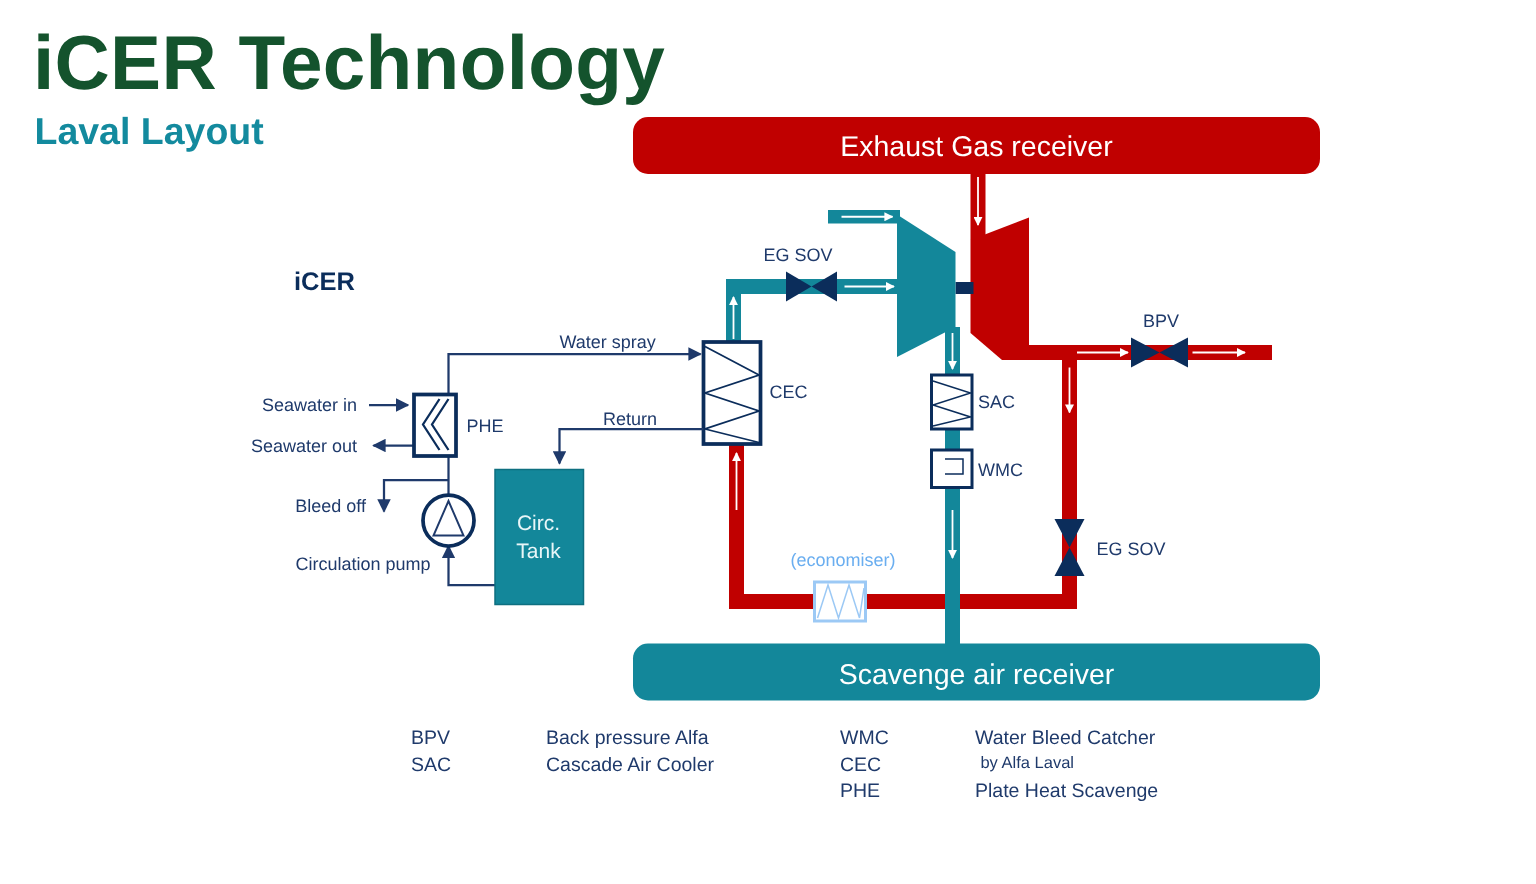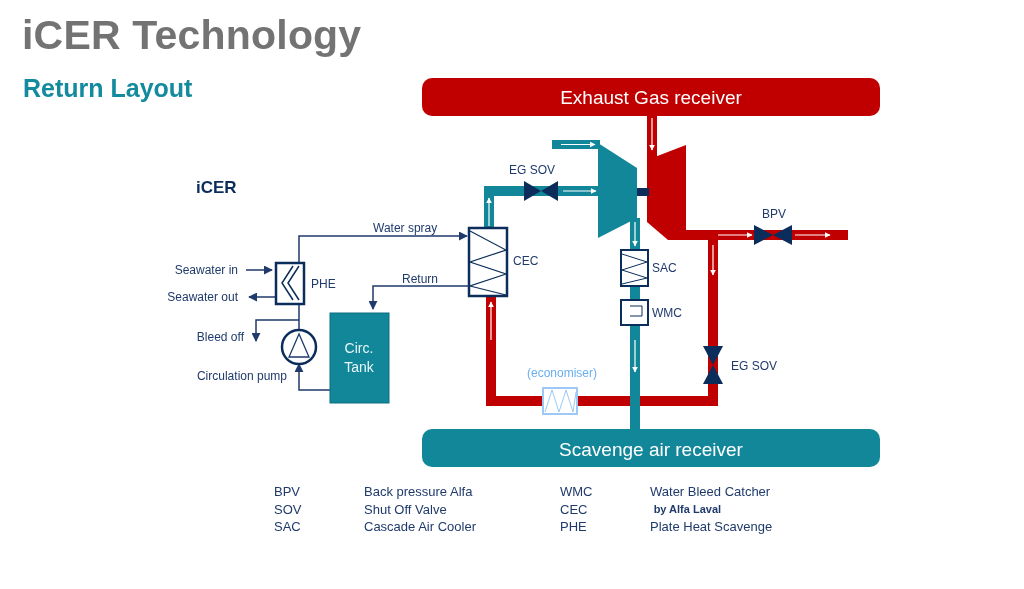--- a/index.html
+++ b/index.html
@@ -1,34 +1,34 @@
 <!DOCTYPE html>
 <html><head>
 <meta charset="utf-8">
 <style>
   html, body { margin:0; padding:0; background:#ffffff; }
   body { width:1024px; height:589px; position:relative; overflow:hidden; font-family:"Liberation Sans", sans-serif; }
-  .title { position:absolute; left:22px; top:12px; font-size:41px; font-weight:bold; color:#737373; letter-spacing:0.2px; margin:0; }
+  .title { position:absolute; left:22px; top:12px; font-size:51px; font-weight:bold; color:#14532d; letter-spacing:0.2px; margin:0; }
   .subtitle { position:absolute; left:23px; top:74px; font-size:25px; font-weight:bold; color:#138a9e; margin:0; }
   svg.diagram { position:absolute; left:0; top:0; }
   .lbl { font-family:"Liberation Sans", sans-serif; font-size:12px; fill:#1f3a6b; }
   .rcv { font-family:"Liberation Sans", sans-serif; font-size:19px; fill:#ffffff; }
   .tank { font-family:"Liberation Sans", sans-serif; font-size:14px; fill:#e8f6f8; }
   .icer { font-family:"Liberation Sans", sans-serif; font-size:17px; font-weight:bold; fill:#0b2d5b; }
   .eco { font-family:"Liberation Sans", sans-serif; font-size:12px; fill:#6aaef0; }
   .legend { position:absolute; font-size:13px; color:#1f3a6b; line-height:17.5px; }
   .legend .row { display:flex; white-space:nowrap; }
   .legend .abbr { width:90px; }
-  .legend .small { font-size:11px;font-weight:bold; }
+  .legend .small { font-size:11px; }
 </style>
 </head>
 <body>
 
 <h1 class="title">iCER Technology</h1>
-<h2 class="subtitle">Return Layout</h2>
+<h2 class="subtitle">Laval Layout</h2>
 
 <svg class="diagram" width="1024" height="589" viewBox="0 0 1024 589">
   <defs>
     <marker id="arrW" viewBox="0 0 10 10" refX="9" refY="5" markerWidth="5" markerHeight="5" orient="auto">
       <path d="M0,0 L10,5 L0,10 z" fill="#ffffff"></path>
     </marker>
     <marker id="arrN" viewBox="0 0 10 10" refX="9" refY="5" markerWidth="6" markerHeight="6" orient="auto">
       <path d="M0,0 L10,5 L0,10 z" fill="#1f3a6b"></path>
     </marker>
   </defs>
@@ -167,24 +167,20 @@
   <text class="lbl" x="244" y="341" text-anchor="end">Bleed off</text>
   <text class="lbl" x="287" y="380" text-anchor="end">Circulation pump</text>
 </svg>
 
 <div class="legend" style="left:274px; top:483px;">
   <div class="row">
       <span class="abbr">BPV</span>
       <span>Back pressure Alfa</span>
     </div>
   <div class="row">
-      <span class="abbr">SOV</span>
-      <span>Shut Off Valve</span>
-    </div>
-  <div class="row">
       <span class="abbr">SAC</span>
       <span>Cascade Air Cooler</span>
     </div>
 </div>
 
 <div class="legend" style="left:560px; top:483px;">
   <div class="row">
       <span class="abbr">WMC</span>
       <span>Water Bleed Catcher</span>
     </div>

